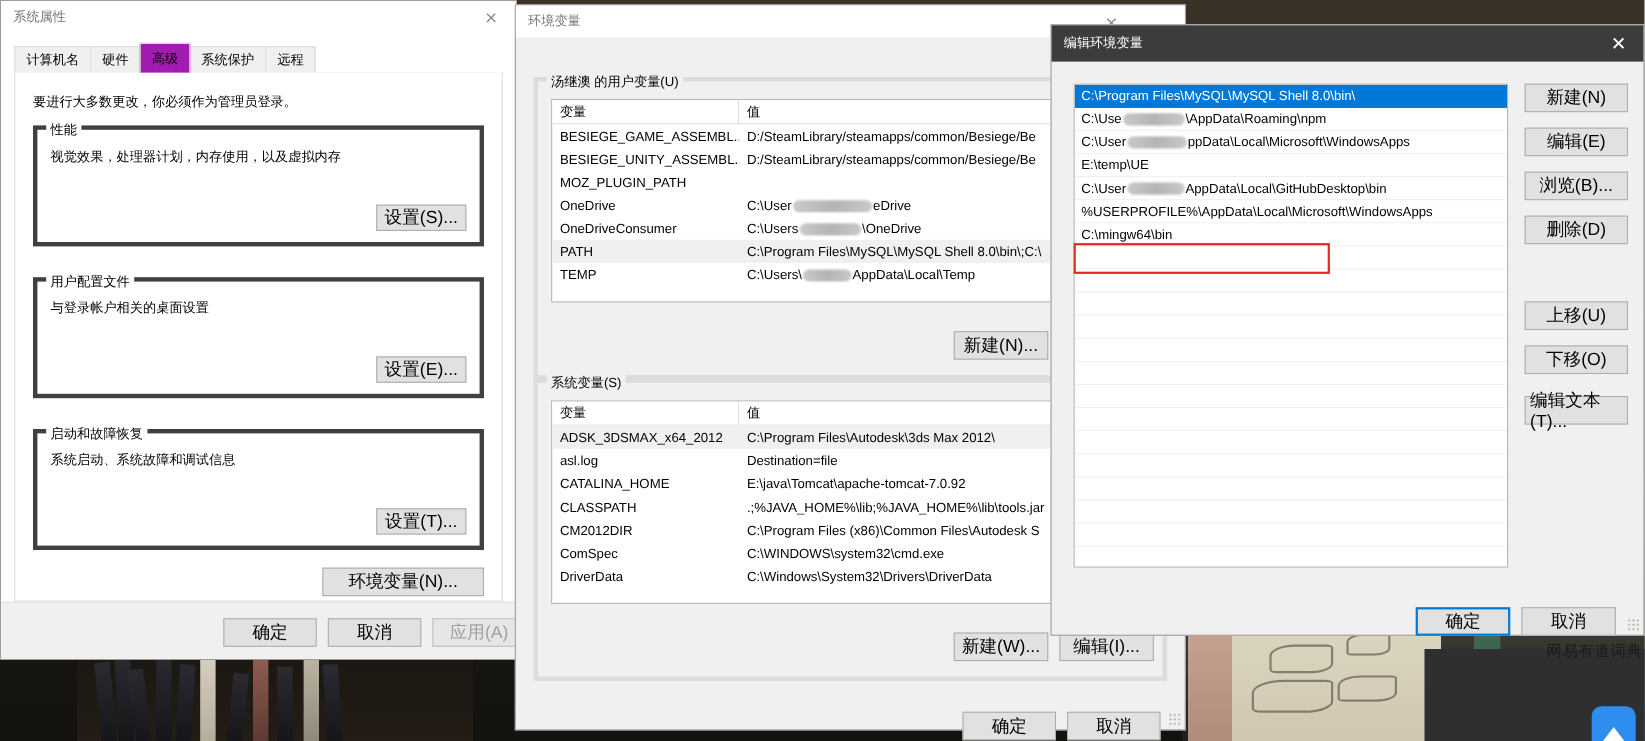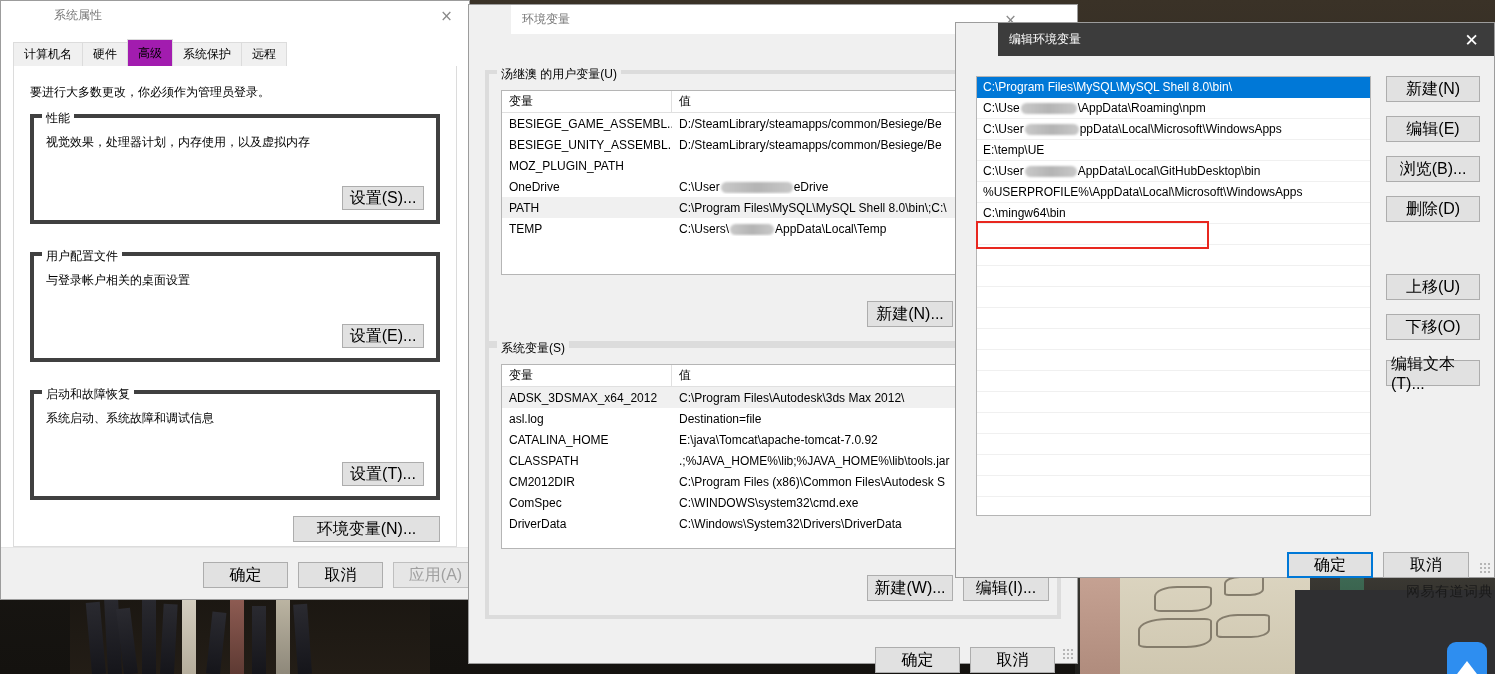--- a/index.html
+++ b/index.html
@@ -69,21 +69,20 @@
     border-bottom: 17px solid #ffffff;
   }
 
   
   .dlg {
     position: absolute;
     background: #f0f0f0;
     border: 1px solid #9c9c9c;
     font-size: 12px;
     color: #000;
-    padding-left: 42px;
   }
   .dlg-title {
     height: 29px;
     background: #ffffff;
     display: flex; align-items: center;
     padding-left: 11px;
     font-size: 12px;
     color: #777777;
     position: relative;
     border-bottom: 1px solid transparent;
@@ -336,20 +335,26 @@
         <div class="trow">
           <div class="td c1">MOZ_PLUGIN_PATH</div>
           <div class="td c2"></div>
         </div>
         <div class="trow">
           <div class="td c1">OneDrive</div>
           <div class="td c2">
             <span>C:\User</span><span class="redact blur" style="width:72px"></span><span>eDrive</span>
           </div>
         </div>
+        <div class="trow">
+          <div class="td c1">OneDriveConsumer</div>
+          <div class="td c2">
+            <span>C:\Users</span><span class="redact blur" style="width:56px"></span><span>\OneDrive</span>
+          </div>
+        </div>
         <div class="trow sel">
           <div class="td c1">PATH</div>
           <div class="td c2">C:\Program Files\MySQL\MySQL Shell 8.0\bin\;C:\</div>
         </div>
         <div class="trow">
           <div class="td c1">TEMP</div>
           <div class="td c2">
             <span>C:\Users\</span><span class="redact blur" style="width:44px"></span><span>AppData\Local\Temp</span>
           </div>
         </div>

